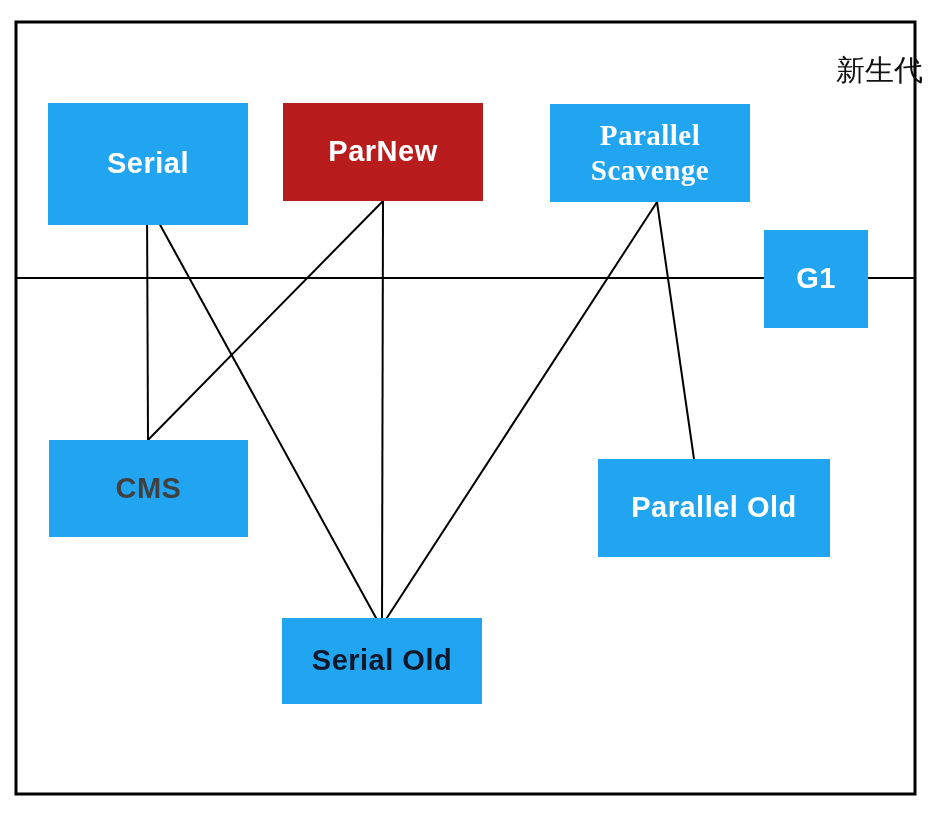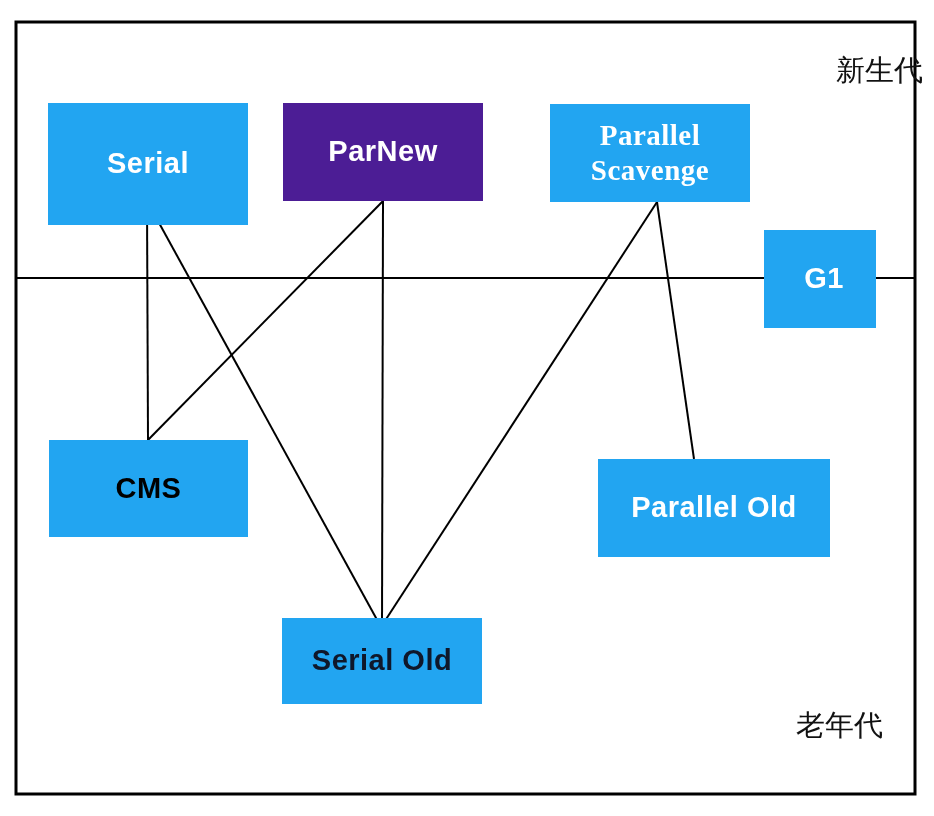--- a/index.html
+++ b/index.html
@@ -54,36 +54,35 @@
       <line x1="383" y1="201" x2="148" y2="440" stroke="#000000" stroke-width="2"></line>
       <line x1="383" y1="201" x2="382" y2="627" stroke="#000000" stroke-width="2"></line>
       <line x1="657" y1="202" x2="381" y2="627" stroke="#000000" stroke-width="2"></line>
       <line x1="657" y1="202" x2="694" y2="459" stroke="#000000" stroke-width="2"></line>
     </svg>
 
   <div id="nodes">
       <div class="node" style="left: 48px; top: 103px; width: 200px; height: 122px; background: rgb(34, 165, 241); color: rgb(255, 255, 255);">
         <span>Serial</span>
       </div>
-      <div class="node" style="left: 283px; top: 103px; width: 200px; height: 98px; background: #4c1d95; color: rgb(255, 255, 255);">
+      <div class="node" style="left: 283px; top: 103px; width: 200px; height: 98px; background: #b91c1c; color: rgb(255, 255, 255);">
         <span>ParNew</span>
       </div>
       <div class="node" style="left: 550px; top: 104px; width: 200px; height: 98px; background: rgb(34, 165, 241); color: rgb(255, 255, 255); font-family: Liberation Serif, serif;">
         <span>Parallel Scavenge</span>
       </div>
-      <div class="node" style="left: 764px; top: 230px; width: 104px; height: 98px; background: rgb(34, 165, 241); color: rgb(255, 255, 255); padding-left: 8px;">
+      <div class="node" style="left: 764px; top: 230px; width: 104px; height: 98px; background: rgb(34, 165, 241); color: rgb(255, 255, 255);">
         <span>G1</span>
       </div>
-      <div class="node" style="left: 49px; top: 440px; width: 199px; height: 97px; background: rgb(34, 165, 241); color: #000000;">
+      <div class="node" style="left: 49px; top: 440px; width: 199px; height: 97px; background: rgb(34, 165, 241); color: #404040;">
         <span>CMS</span>
       </div>
       <div class="node" style="left: 598px; top: 459px; width: 232px; height: 98px; background: rgb(34, 165, 241); color: rgb(255, 255, 255);">
         <span>Parallel Old</span>
       </div>
       <div class="node" style="left: 282px; top: 618px; width: 200px; height: 86px; background: rgb(34, 165, 241); color: #0f172a;">
         <span>Serial Old</span>
       </div>
     </div>
 
   <div class="region-label young">新生代</div>
 
-  <div class="region-label old">老年代</div>
 </div>
 
 </body></html>

